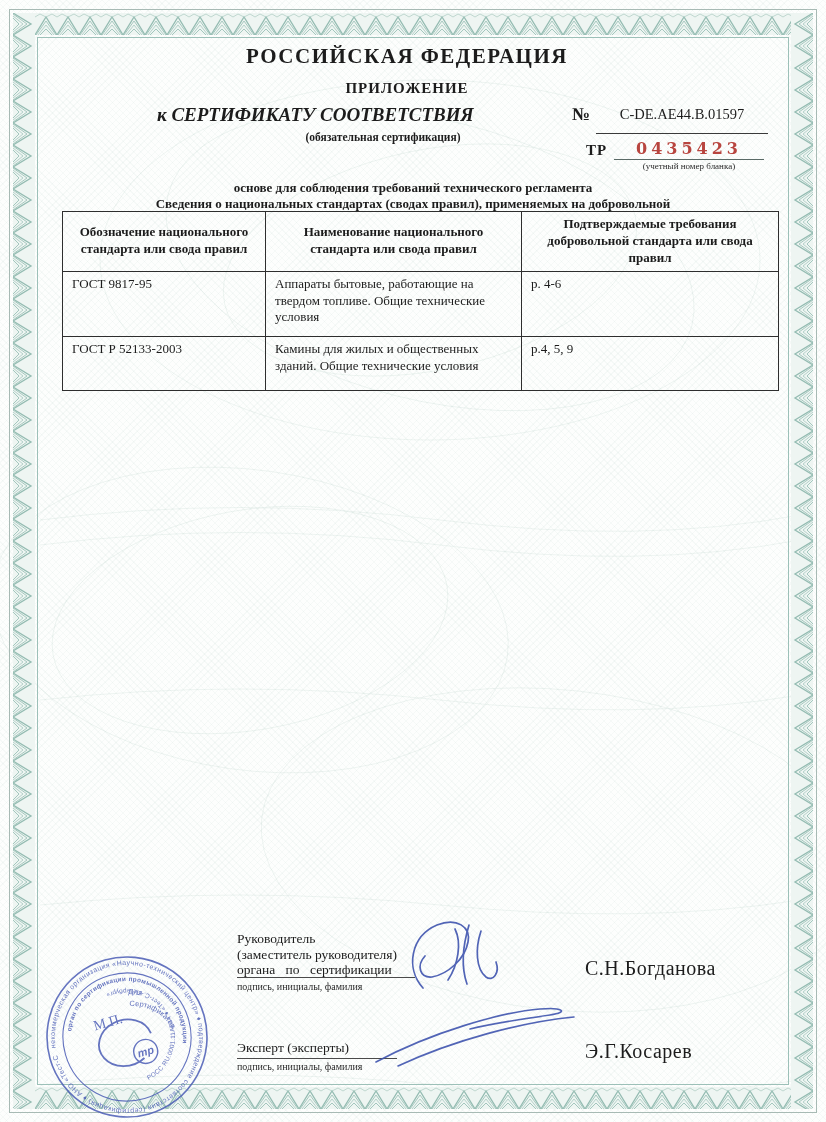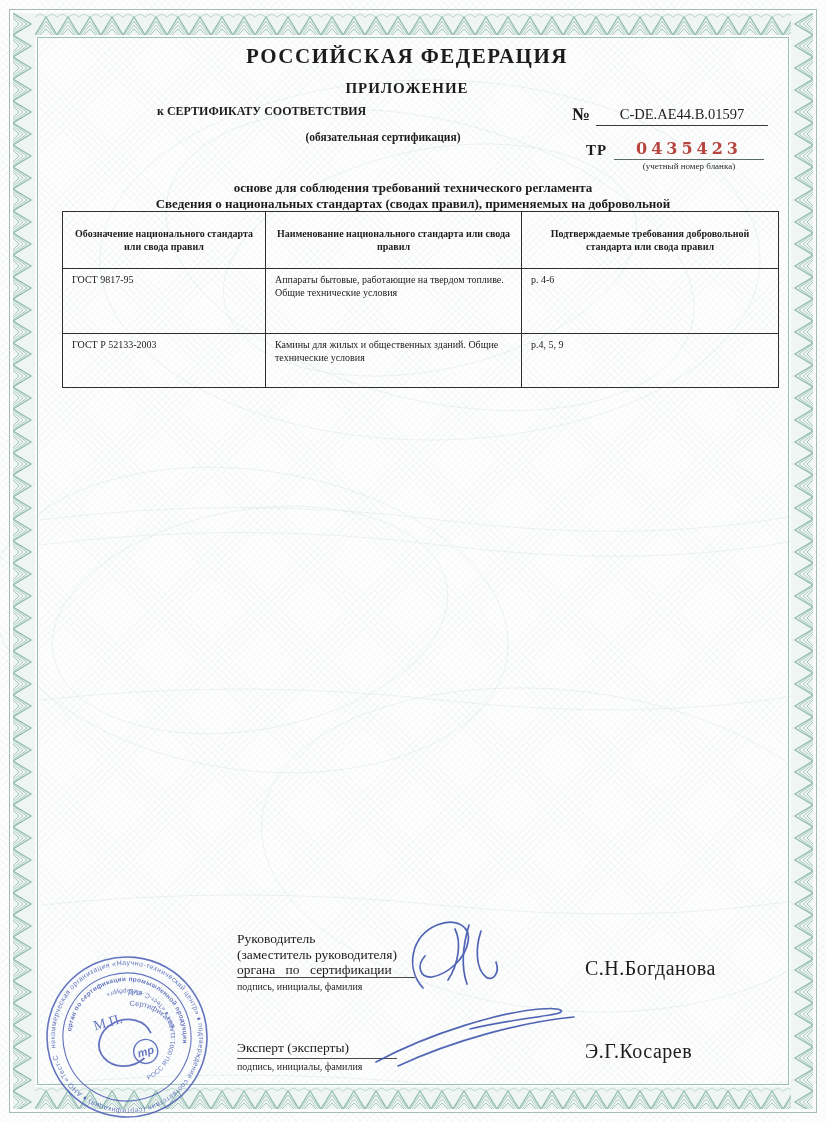--- a/index.html
+++ b/index.html
@@ -23,34 +23,34 @@
   .band{position:absolute;}
   .band-top{left:13px;top:13px;width:800px;height:22px;}
   .band-bottom{left:13px;bottom:13px;width:800px;height:22px;}
   .band-left{left:13px;top:13px;width:22px;height:1096px;}
   .band-right{right:13px;top:13px;width:22px;height:1096px;}
 
   .abs{position:absolute;}
   .ctr{left:0;width:100%;text-align:center;}
   .title{top:44px;font-size:21px;font-weight:bold;letter-spacing:1.5px;transform:translateX(-6px);}
   .subtitle{top:80px;font-size:15px;font-weight:bold;letter-spacing:1px;transform:translateX(-6px);}
-  .certline-label{left:157px;top:104px;font-size:12px;font-weight:bold;white-space:nowrap;}
+  .certline-label{left:157px;top:104px;font-size:19px;font-weight:bold;white-space:nowrap;font-style:italic;}
   .numsign{left:572px;top:104px;font-size:18px;font-weight:bold;}
-  .certnum-box{left:596px;top:106px;width:172px;text-align:center;border-bottom:1px solid #3a3a3a;padding-bottom:2px;font-size:14.5px;}
+  .certnum-box{left:596px;top:106px;width:172px;text-align:center;border-bottom:1px solid #3a3a3a;padding-bottom:10px;font-size:14.5px;}
   .certkind{top:131px;font-size:11.5px;font-weight:bold;transform:translateX(-30px);}
   .tr-label{left:586px;top:142px;font-size:15px;font-weight:bold;letter-spacing:1px;}
   .blanknum-box{left:614px;top:139px;width:150px;text-align:center;border-bottom:1px solid #5a6a66;padding-bottom:1px;
     font-size:16px;font-weight:bold;letter-spacing:4px;color:#b8453f;font-family:"DejaVu Serif",serif;}
   .blank-caption{left:614px;top:161px;width:150px;text-align:center;font-size:9px;color:#2a2a2a;}
   .intro{top:180px;font-size:13px;font-weight:bold;line-height:16px;}
 
   table.std{
     position:absolute;left:62px;top:211px;width:716px;
     border-collapse:collapse;table-layout:fixed;
-    font-size:10px;line-height:1.3;
+    font-size:13px;line-height:1.3;
   }
   table.std th,table.std td{border:1px solid #2e2e2e;padding:4px 9px;}
   table.std th{font-weight:bold;text-align:center;vertical-align:middle;height:48px;}
   table.std td{text-align:left;vertical-align:top;}
   .col1{width:203px;} .col2{width:256px;} .col3{width:257px;}
   tr.r1 td{height:56px;} tr.r2 td{height:45px;}
 
   .sig-label{left:237px;font-size:13.5px;line-height:15.5px;}
   .lead-label{top:931px;}
   .lead-label .spread{word-spacing:7px;}

